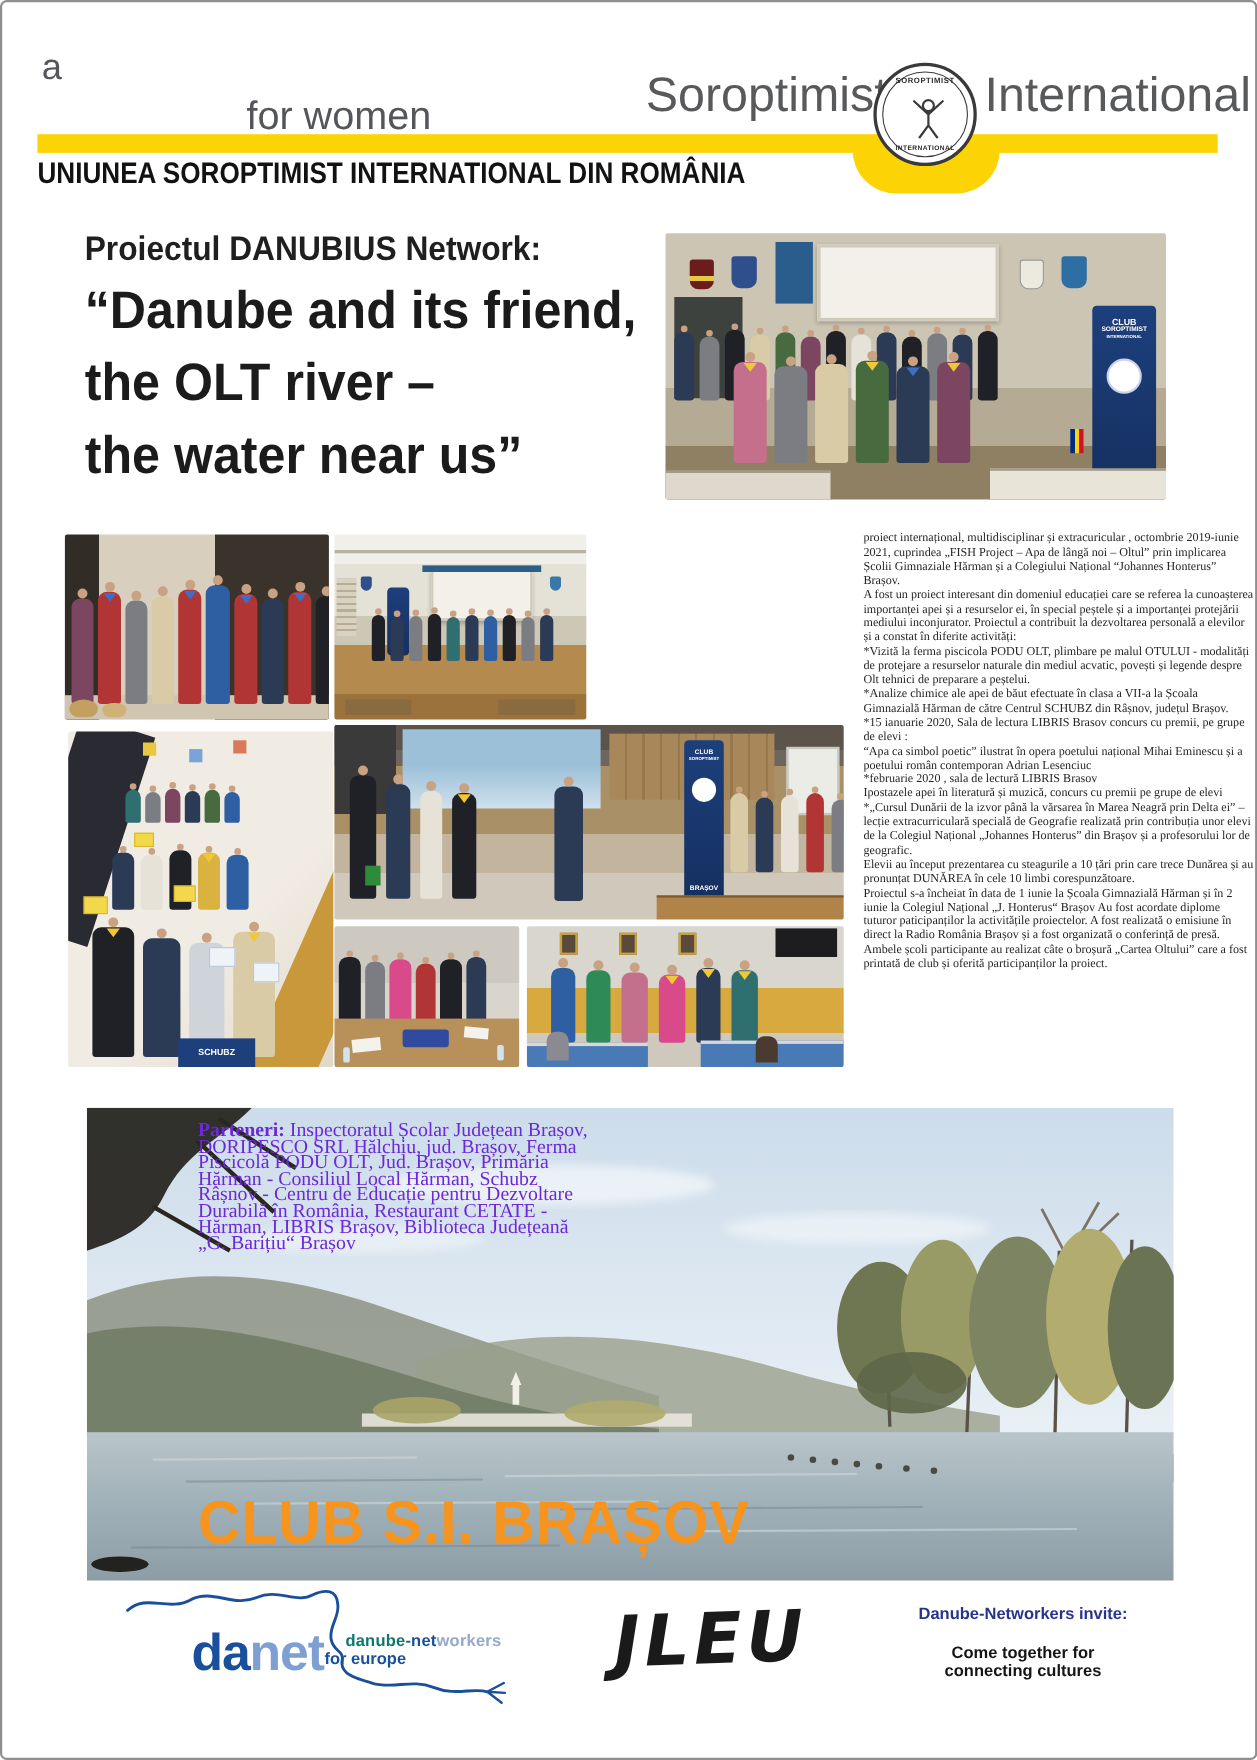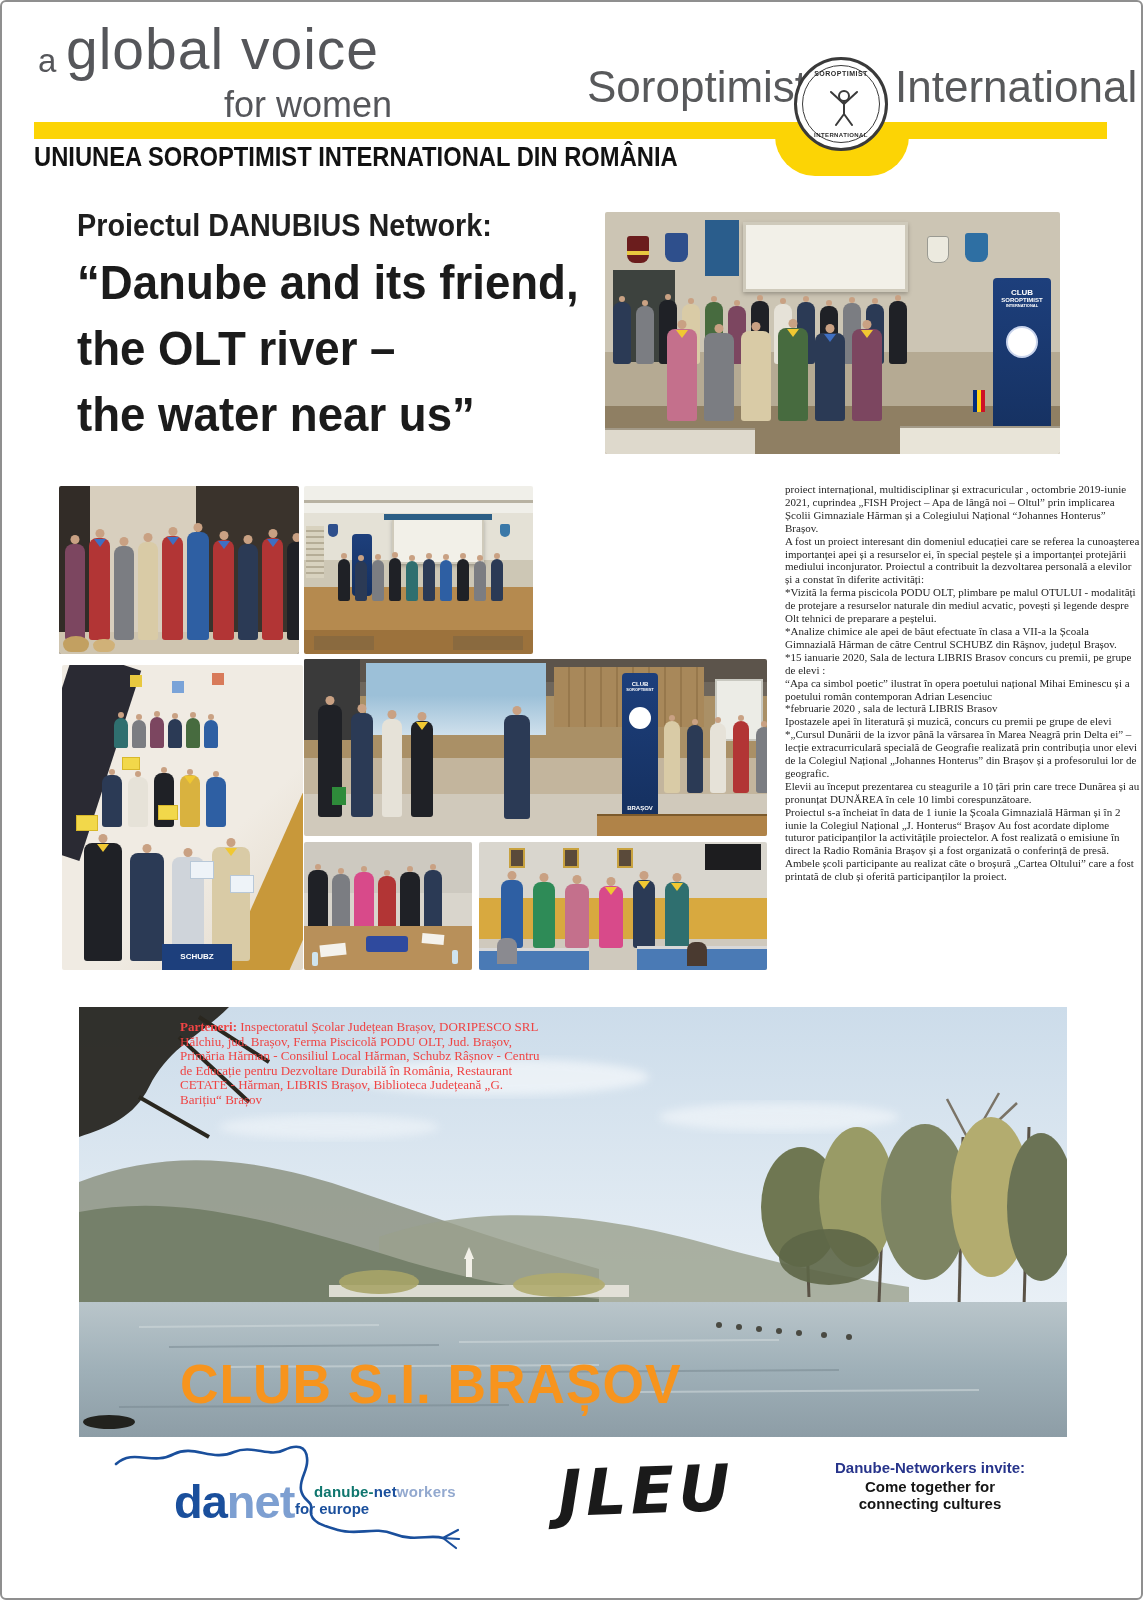--- a/index.html
+++ b/index.html
@@ -50,29 +50,28 @@
   .river{left:77px;top:1005px;width:988px;height:430px;}
 
   
   .danet-word{left:172px;top:1472px;font-size:47px;font-weight:bold;letter-spacing:-1px;text-align:center;}
   .danet-line1{left:312px;top:1481px;font-size:15px;font-weight:bold;letter-spacing:.2px;}
   .danet-line2{left:293px;top:1498px;font-size:15px;font-weight:bold;}
   .jleu{left:556px;top:1452px;font-family:"DejaVu Sans",sans-serif;font-size:64px;font-weight:bold;font-style:italic;color:#1a1a1a;letter-spacing:4px;transform:rotate(-2deg);}
   .danect{left:828px;top:1450px;width:200px;text-align:center;}
   .danect .wm{font-family:"DejaVu Sans",sans-serif;font-size:42px;font-weight:bold;letter-spacing:1px;line-height:46px;}
   .danect .l1{font-size:15px;font-weight:bold;margin-top:7px;}
-  .danect .l2{font-size:15px;font-weight:bold;color:#151515;line-height:17px;margin-top:2px;}
+  .danect .l2{font-size:15px;font-weight:bold;color:#151515;line-height:17px;margin-top:18px;}
 </style>
 </head>
 <body>
 
 <div class="page">
 
   <div class="abs tag-a">a</div>
-  <div class="abs tag-main">global voice</div>
   <div class="abs tag-sub">for women</div>
   <div class="abs brand-left">Soroptimist</div>
   <div class="abs brand-right">International</div>
   <div class="abs yellow-band" style="background:#FCD405"></div>
   <div class="abs yellow-bulge" style="background:#FCD405"></div>
   <div class="abs emblem">
     <span class="ring"></span>
     <span class="et">SOROPTIMIST</span>
     <svg width="34" height="40" viewBox="0 0 34 40" style="position:absolute;left:30px;top:26px">
       <circle cx="17" cy="10" r="5" fill="none" stroke="#3a3a3a" stroke-width="2"></circle>
@@ -349,21 +348,21 @@
           <circle cx="680" cy="322" r="3"></circle>
           <circle cx="700" cy="324" r="3"></circle>
           <circle cx="720" cy="326" r="3"></circle>
           <circle cx="745" cy="328" r="3"></circle>
           <circle cx="770" cy="330" r="3"></circle>
       </g>
       <path d="M0,0 L150,0 C120,30 90,40 70,80 C55,110 30,120 0,130 Z" fill="#23211b" opacity=".92"></path>
       <path d="M120,10 L190,55 M100,30 L170,95 M60,90 L130,130" stroke="#2a271f" stroke-width="4" fill="none"></path>
       <ellipse cx="30" cy="415" rx="26" ry="7" fill="#22221e"></ellipse>
     </svg>
-    <div style="position:absolute;left:101px;top:13px;width:362px;font-family:'Liberation Serif',serif;font-size:13px;line-height:14.6px;color:#ef4444">
+    <div style="position:absolute;left:101px;top:13px;width:362px;font-family:'Liberation Serif',serif;font-size:18px;line-height:14.6px;color:#6d28d9">
       <b>Parteneri:</b><span> Inspectoratul Școlar Județean Brașov, DORIPESCO SRL Hălchiu, jud. Brașov, Ferma Piscicolă PODU OLT, Jud. Brașov, Primăria Hărman - Consiliul Local Hărman, Schubz Râșnov - Centru de Educație pentru Dezvoltare Durabilă în România, Restaurant CETATE - Hărman, LIBRIS Brașov, Biblioteca Județeană „G. Barițiu“ Brașov</span>
     </div>
     <div style="position:absolute;left:101px;top:345px;font-size:55px;font-weight:bold;color:#f7941d;letter-spacing:1px;white-space:nowrap;transform:scaleX(.97);transform-origin:left">CLUB S.I. BRAȘOV</div>
   </div>
 
   <svg class="abs" style="left:110px;top:1436px" width="350" height="118" viewBox="0 0 350 118">
     <path d="M4,26 C22,10 40,28 62,16 C82,6 100,24 122,14 C140,6 158,20 172,12 C185,6 194,8 195,20 C197,32 187,40 189,52 C191,64 201,62 199,72 C197,84 212,88 226,92 C246,98 262,88 282,96 C302,104 318,96 331,100" fill="none" stroke="#1a4f9c" stroke-width="2.6" stroke-linecap="round"></path>
     <path d="M331,100 L346,92 M331,100 L347,101 M331,100 L344,110" fill="none" stroke="#1a4f9c" stroke-width="2.2" stroke-linecap="round"></path>
   </svg>
   <div class="abs danet-word">

